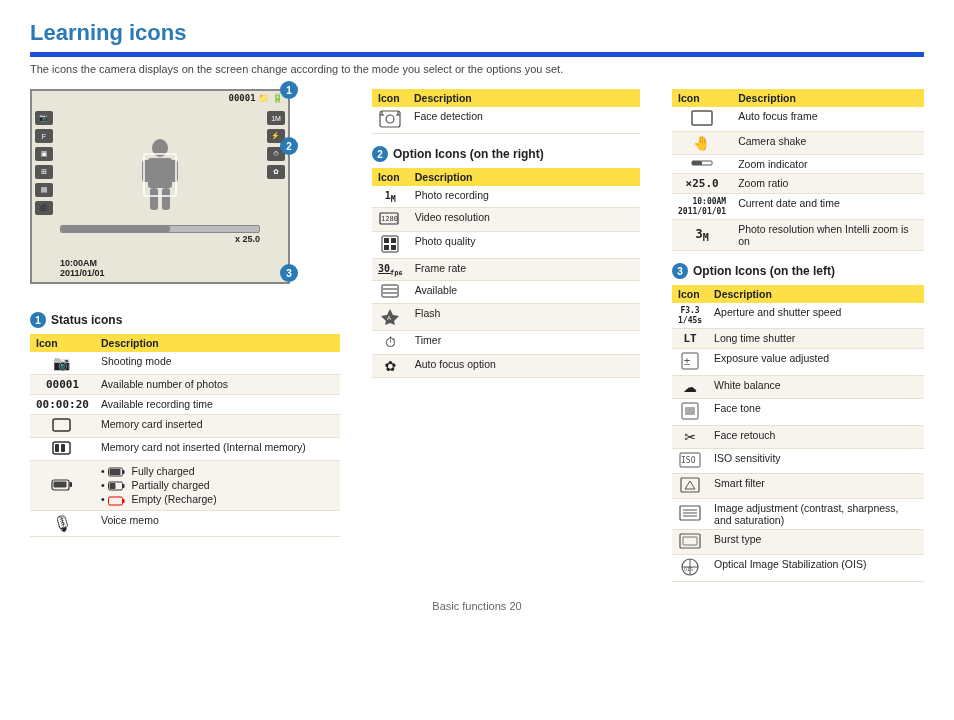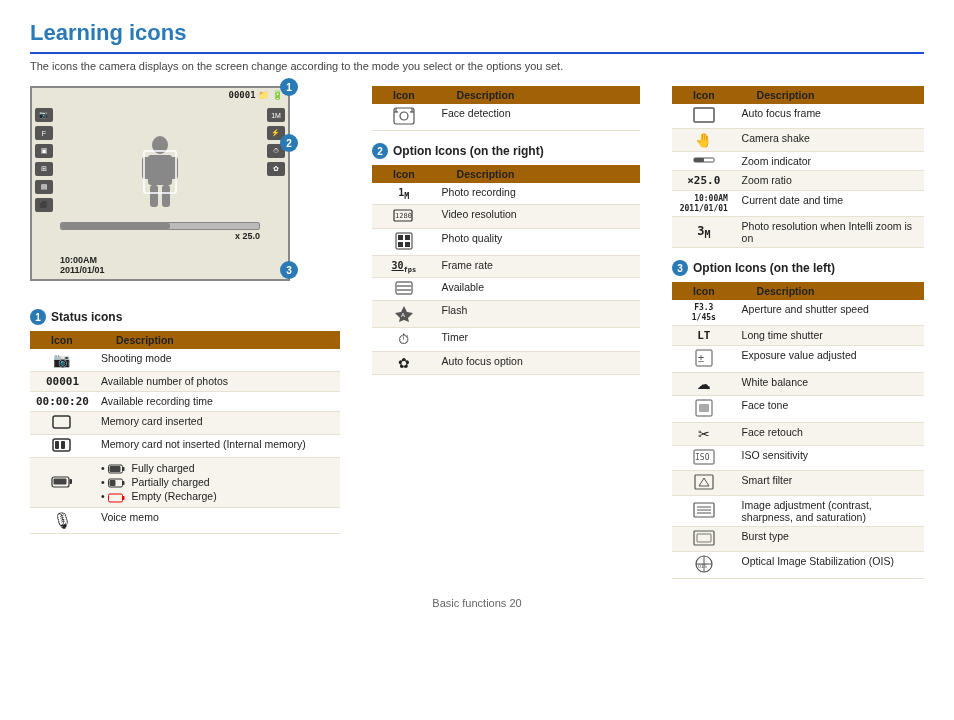--- a/index.html
+++ b/index.html
@@ -9,21 +9,21 @@
       background: #fff;
       color: #222;
       width: 954px;
       min-height: 720px;
       padding: 20px 30px 20px 30px;
     }
     h1 {
       color: #2a7ab5;
       font-size: 22px;
       font-weight: bold;
-      border-bottom: 2px solid #1d4ed8;
+      border-bottom: 5px solid #1d4ed8;
       padding-bottom: 6px;
       margin-bottom: 6px;
     }
     .subtitle {
       font-size: 11px;
       color: #444;
       margin-bottom: 14px;
     }
     .main-layout {
       display: flex;
@@ -166,24 +166,24 @@
       flex-shrink: 0;
     }
 
     
     table {
       width: 100%;
       border-collapse: collapse;
       font-size: 10.5px;
     }
     th {
-      background: #a16207;
+      background: #fde047;
       color: #222;
       text-align: left;
-      padding: 3px 21px;
+      padding: 3px 6px;
       font-weight: bold;
       font-size: 10.5px;
     }
     td {
       padding: 3px 6px;
       vertical-align: top;
       border-bottom: 1px solid #e8e0d0;
     }
     tr:nth-child(even) td { background: #f7f4ee; }
     tr:nth-child(odd) td { background: #fff; }

